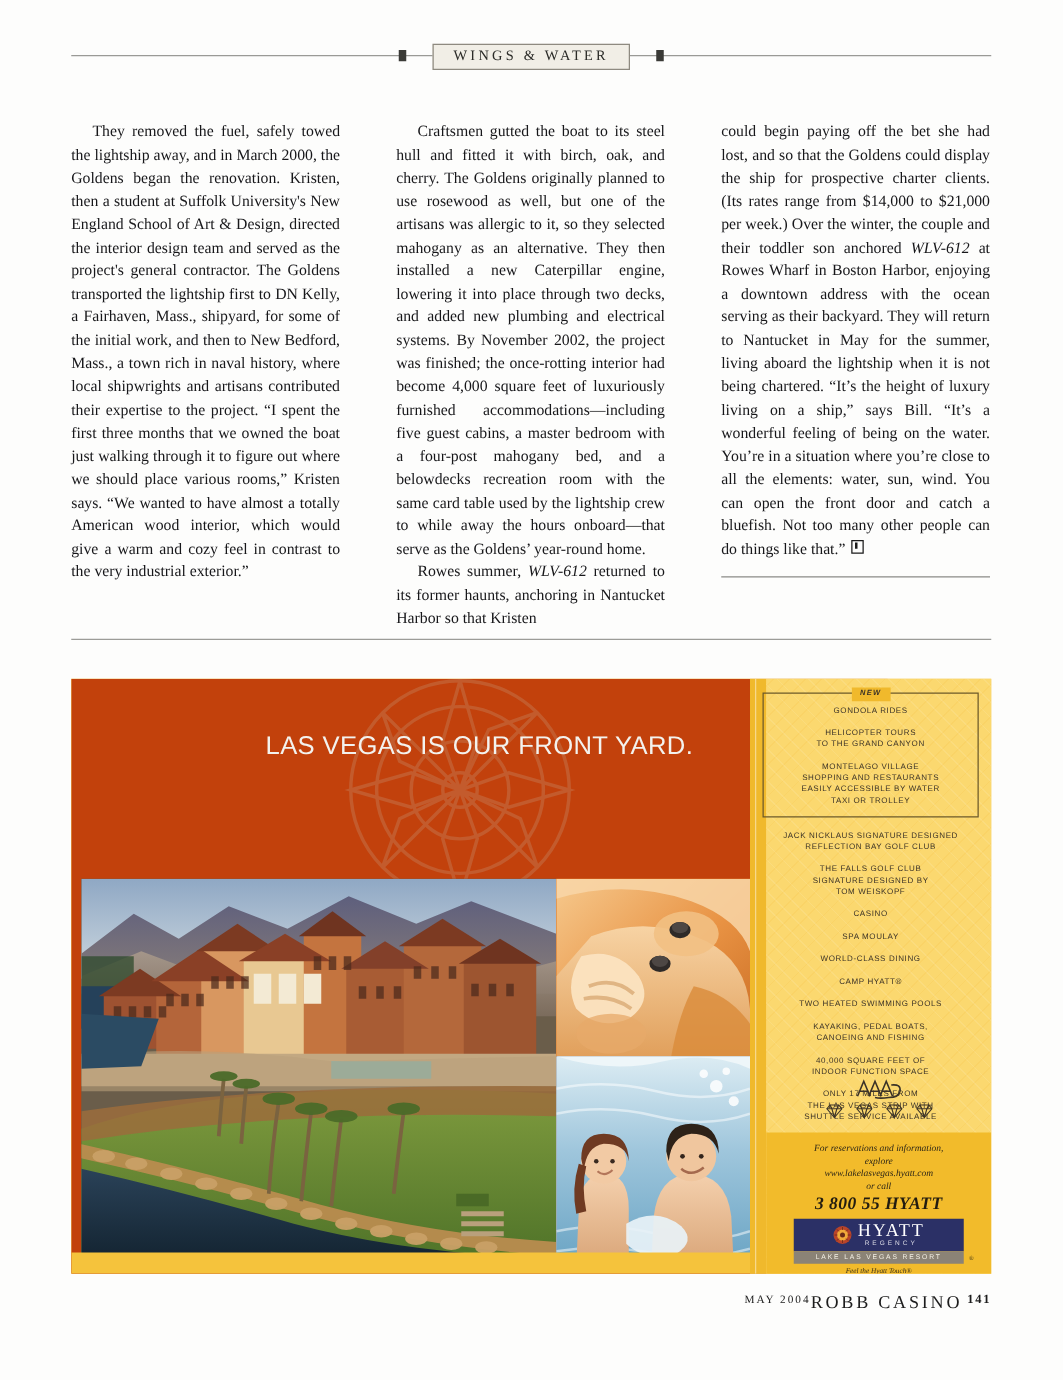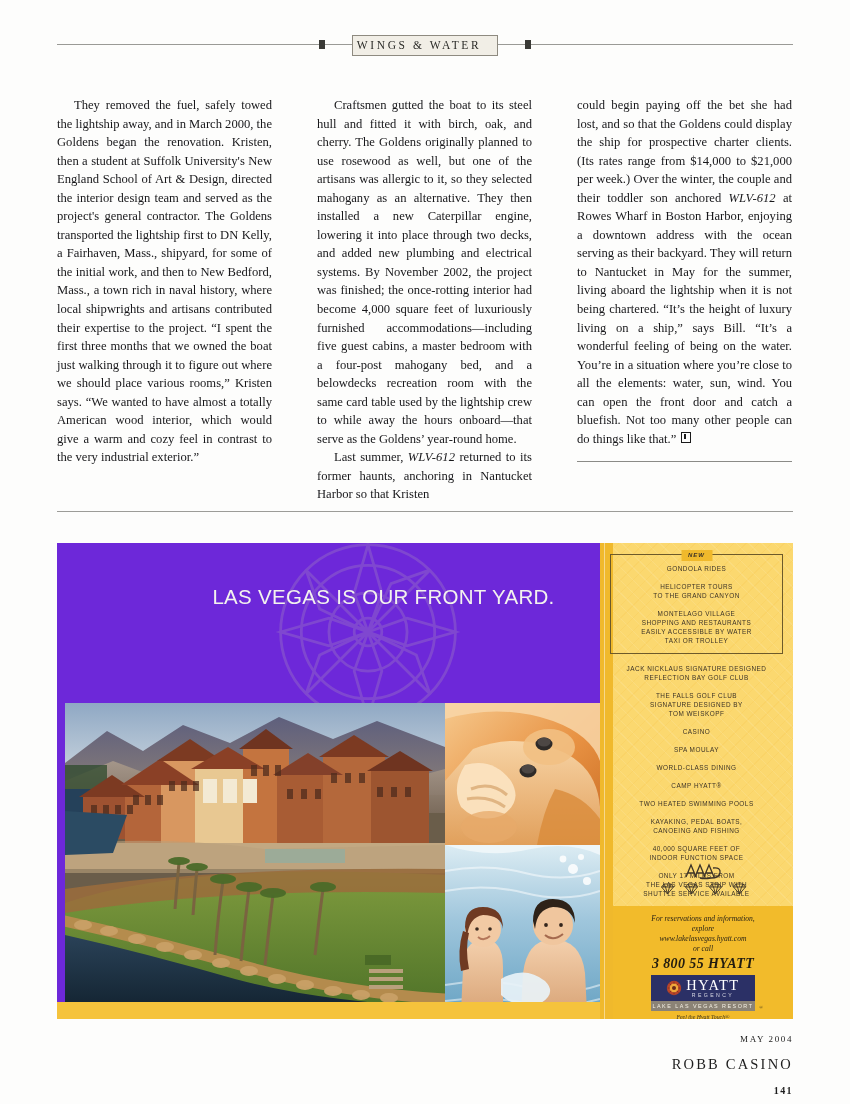--- a/index.html
+++ b/index.html
@@ -39,21 +39,21 @@
     left: 0;
     right: 0;
     top: 14px;
     height: 1px;
     background: #9a9a96;
   }
   .runhead .plate {
     position: relative;
     background: #f1eee6;
     border: 1px solid #8e8a80;
-    padding: 3px 16px 4px 4px;
+    padding: 3px 16px 4px 16px;
     letter-spacing: 2.6px;
     font-size: 11.5px;
     color: #2b2b28;
     font-family: "Liberation Serif", serif;
     z-index: 3;
     box-shadow: 0 0 0 0 transparent;
   }
   .runhead .cap {
     position: absolute;
     top: 10px;
@@ -140,21 +140,21 @@
     height: 476px;
     overflow: hidden;
     background: #f5c33c;
   }
 
   
   .ad-left {
     position: absolute;
     left: 0; top: 0;
     width: 653px; height: 476px;
-    background: #6d28d9;
+    background: #c2410c;
     overflow: hidden;
   }
   
   .ornament {
     position: absolute;
     left: 196px; top: -26px;
     width: 230px; height: 230px;
     opacity: 0.20;
   }
   .headline {
@@ -303,21 +303,21 @@
   .resv .phone {
     font-family: "Liberation Serif", serif;
     font-style: italic;
     font-weight: bold;
     font-size: 14px;
     letter-spacing: 0.4px;
     margin-top: 2px;
     color: #221c10;
   }
   .hyatt-logo {
-    width: 104px;
+    width: 136px;
     margin: 3px auto 0 auto;
     position: relative;
   }
   .hyatt-top {
     background: #2b3066;
     height: 26px;
     display: flex;
     align-items: center;
     justify-content: center;
     gap: 4px;
@@ -364,23 +364,22 @@
   }
 
   
   .folio {
     position: absolute;
     right: 57px;
     top: 1034px;
     font-family: "Liberation Serif", serif;
     color: #1d1d1d;
     display: flex;
-    align-items: flex-end;
-    gap: 12px;
-    flex-direction: column;
+    align-items: flex-start;
+    gap: 0;
   }
   .folio .date {
     font-size: 9px;
     letter-spacing: 1.6px;
   }
   .folio .mag {
     font-size: 14.5px;
     letter-spacing: 2.2px;
   }
   .folio .num {
@@ -403,21 +402,21 @@
   </div>
 
   <div class="article">
 
     <div class="col">
       <p class="indent">They removed the fuel, safely towed the lightship away, and in March 2000, the Goldens began the renovation. Kristen, then a student at Suffolk University's New England School of Art &amp; Design, directed the interior design team and served as the project's general contractor. The Goldens transported the lightship first to DN Kelly, a Fairhaven, Mass., shipyard, for some of the initial work, and then to New Bedford, Mass., a town rich in naval history, where local shipwrights and artisans contributed their expertise to the project. “I spent the first three months that we owned the boat just walking through it to figure out where we should place various rooms,” Kristen says. “We wanted to have almost a totally American wood interior, which would give a warm and cozy feel in contrast to the very industrial exterior.”</p>
     </div>
 
     <div class="col">
       <p class="indent">Craftsmen gutted the boat to its steel hull and fitted it with birch, oak, and cherry. The Goldens originally planned to use rosewood as well, but one of the artisans was allergic to it, so they selected mahogany as an alternative. They then installed a new Caterpillar engine, lowering it into place through two decks, and added new plumbing and electrical systems. By November 2002, the project was finished; the once-rotting interior had become 4,000 square feet of luxuriously furnished accommodations—including five guest cabins, a master bedroom with a four-post mahogany bed, and a belowdecks recreation room with the same card table used by the lightship crew to while away the hours onboard—that serve as the Goldens’ year-round home.</p>
-      <p class="indent"><span>Last summer, </span><i>WLV-612</i><span> returned to its former haunts, anchoring in Nantucket Harbor so that Kristen</span></p>
+      <p class="indent"><span>Rowes summer, </span><i>WLV-612</i><span> returned to its former haunts, anchoring in Nantucket Harbor so that Kristen</span></p>
     </div>
 
     <div class="col">
       <p><span>could begin paying off the bet she had lost, and so that the Goldens could display the ship for prospective charter clients. (Its rates range from $14,000 to $21,000 per week.) Over the winter, the couple and their toddler son anchored </span><i>WLV-612</i><span> at Rowes Wharf in Boston Harbor, enjoying a downtown address with the ocean serving as their backyard. They will return to Nantucket in May for the summer, living aboard the lightship when it is not being chartered. “It’s the height of luxury living on a ship,” says Bill. “It’s a wonderful feeling of being on the water. You’re in a situation where you’re close to all the elements: water, sun, wind. You can open the front door and catch a bluefish. Not too many other people can do things like that.”</span><span class="endmark"></span></p>
       <div class="credit-rule"></div>
     </div>
 
   </div>
 
   <div class="sec-rule"></div>

